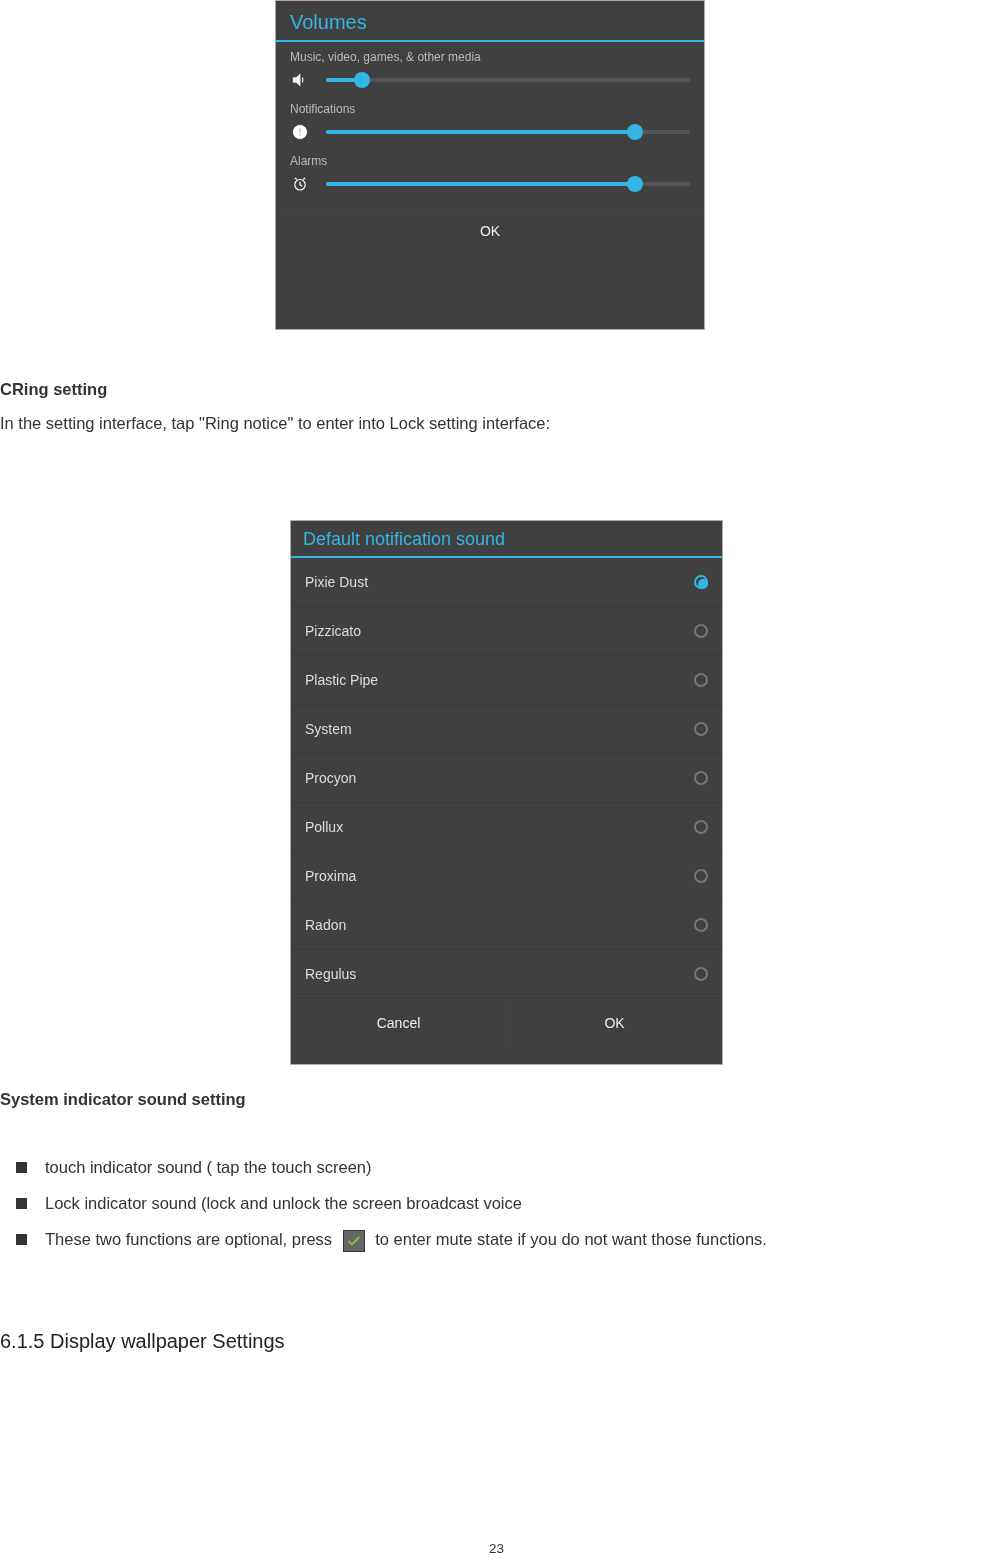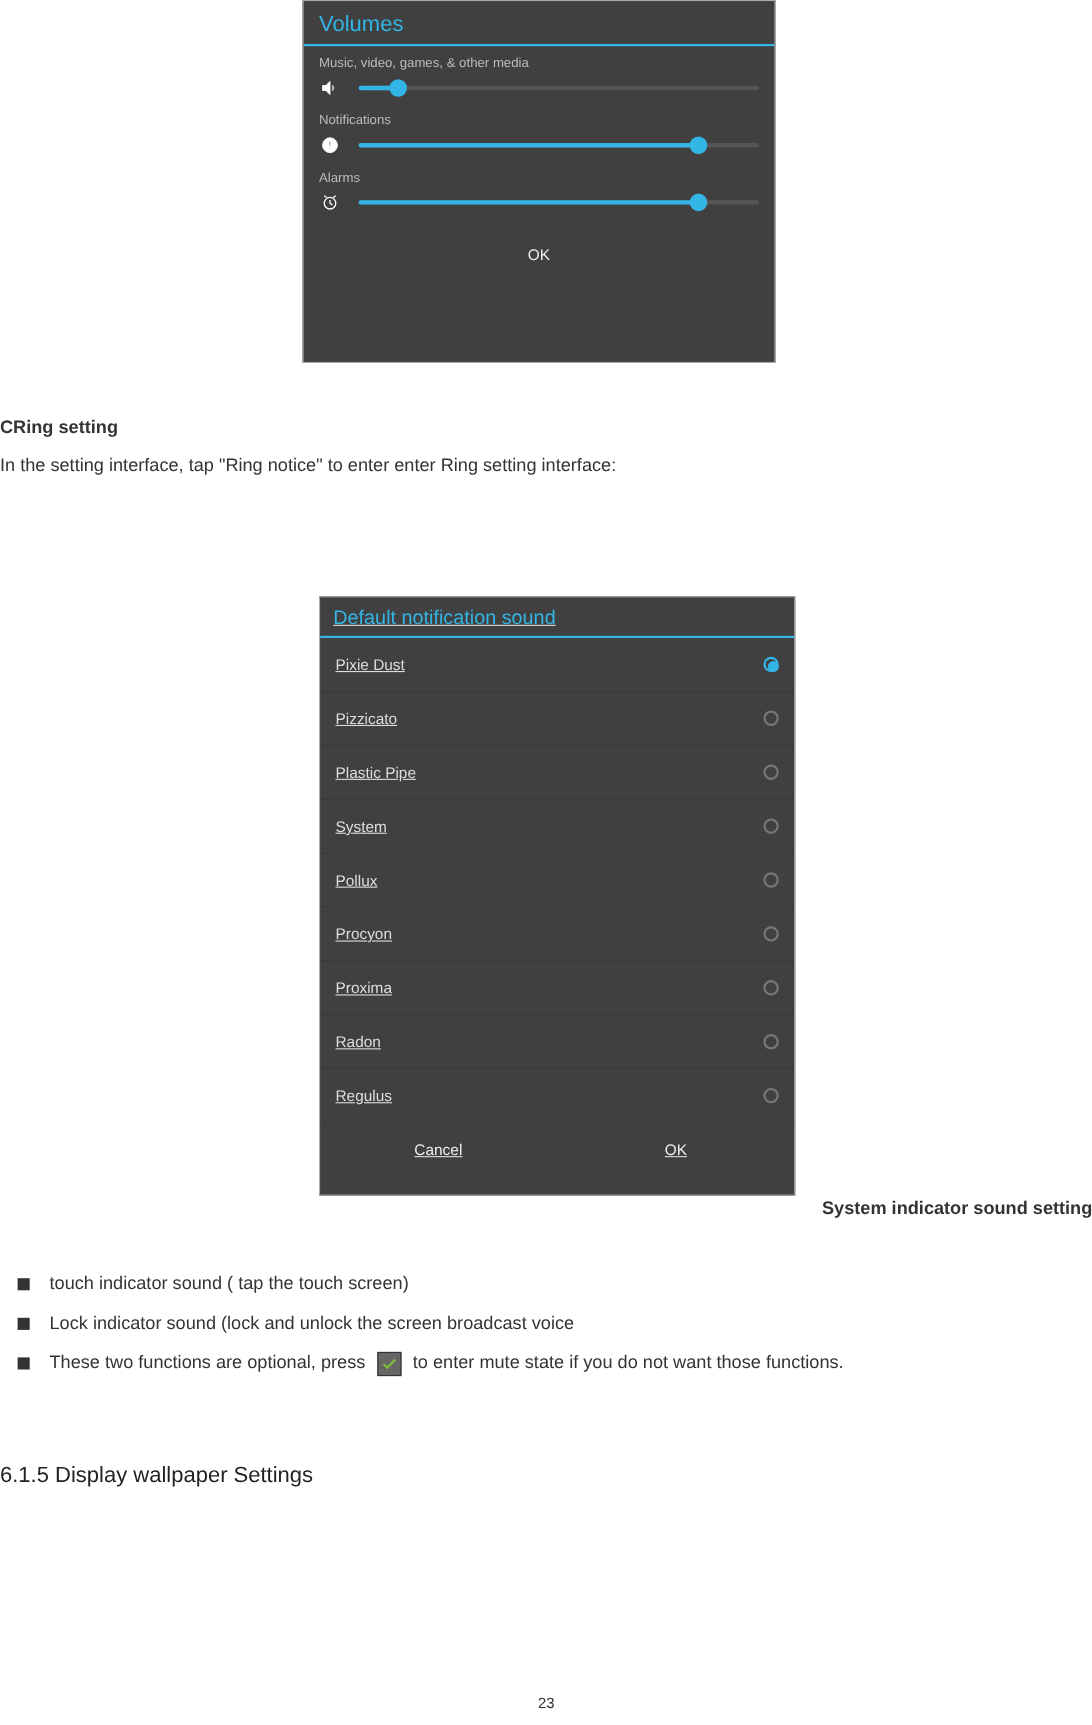--- a/index.html
+++ b/index.html
@@ -69,21 +69,21 @@
     color: #eee;
     font-size: 14px;
   }
 
   
   .doc { position: absolute; left: 0; width: 100%; }
   .p { font-size: 16.5px; color: #333; line-height: 34px; }
   .bold { font-weight: bold; }
 
   
-  .shot2 { left: 290px; top: 542px; width: 433px; height: 545px; text-decoration: underline; }
+  .shot2 { left: 290px; top: 520px; width: 433px; height: 545px; }
   .shot2 .title2 {
     color: #33b5e5;
     font-size: 18px;
     padding: 8px 12px 6px;
     border-bottom: 2px solid #33b5e5;
   }
   .list { }
   .list-row {
     display: flex; align-items: center; justify-content: space-between;
     padding: 0 14px;
@@ -205,21 +205,21 @@
         <div class="thumb" id="thumb-v3" style="left: 85%;"></div>
       </div>
     </div>
   </div>
 
   <div class="okbtn">OK</div>
 </div>
 
 <div class="doc" style="top:372px;">
   <div class="p bold">CRing setting</div>
-  <div class="p">In the setting interface, tap "Ring notice" to enter enter Ring setting interface:</div>
+  <div class="p">In the setting interface, tap "Ring notice" to enter into Lock setting interface:</div>
 </div>
 
 <div class="shot shot2">
   <div class="title2">Default notification sound</div>
   <div class="list" id="sound-list">
       <div class="list-row">
         <span>Pixie Dust</span>
         <span class="radio on"></span>
       </div>
       <div class="list-row">
@@ -228,25 +228,25 @@
       </div>
       <div class="list-row">
         <span>Plastic Pipe</span>
         <span class="radio"></span>
       </div>
       <div class="list-row">
         <span>System</span>
         <span class="radio"></span>
       </div>
       <div class="list-row">
+        <span>Procyon</span>
+        <span class="radio"></span>
+      </div>
+      <div class="list-row">
         <span>Pollux</span>
-        <span class="radio"></span>
-      </div>
-      <div class="list-row">
-        <span>Procyon</span>
         <span class="radio"></span>
       </div>
       <div class="list-row">
         <span>Proxima</span>
         <span class="radio"></span>
       </div>
       <div class="list-row">
         <span>Radon</span>
         <span class="radio"></span>
       </div>
@@ -254,21 +254,21 @@
         <span>Regulus</span>
         <span class="radio"></span>
       </div>
     </div>
   <div class="btnrow">
     <div>Cancel</div>
     <div>OK</div>
   </div>
 </div>
 
-<div class="doc" style="top:1082px;text-align:right;">
+<div class="doc" style="top:1082px;">
   <div class="p bold">System indicator sound setting</div>
 </div>
 
 <div class="bullets">
   <div class="bullet-row">
     <div class="bullet-sq"></div>
     <div class="bullet-txt">touch indicator sound ( tap the touch screen)</div>
   </div>
   <div class="bullet-row">
     <div class="bullet-sq"></div>

